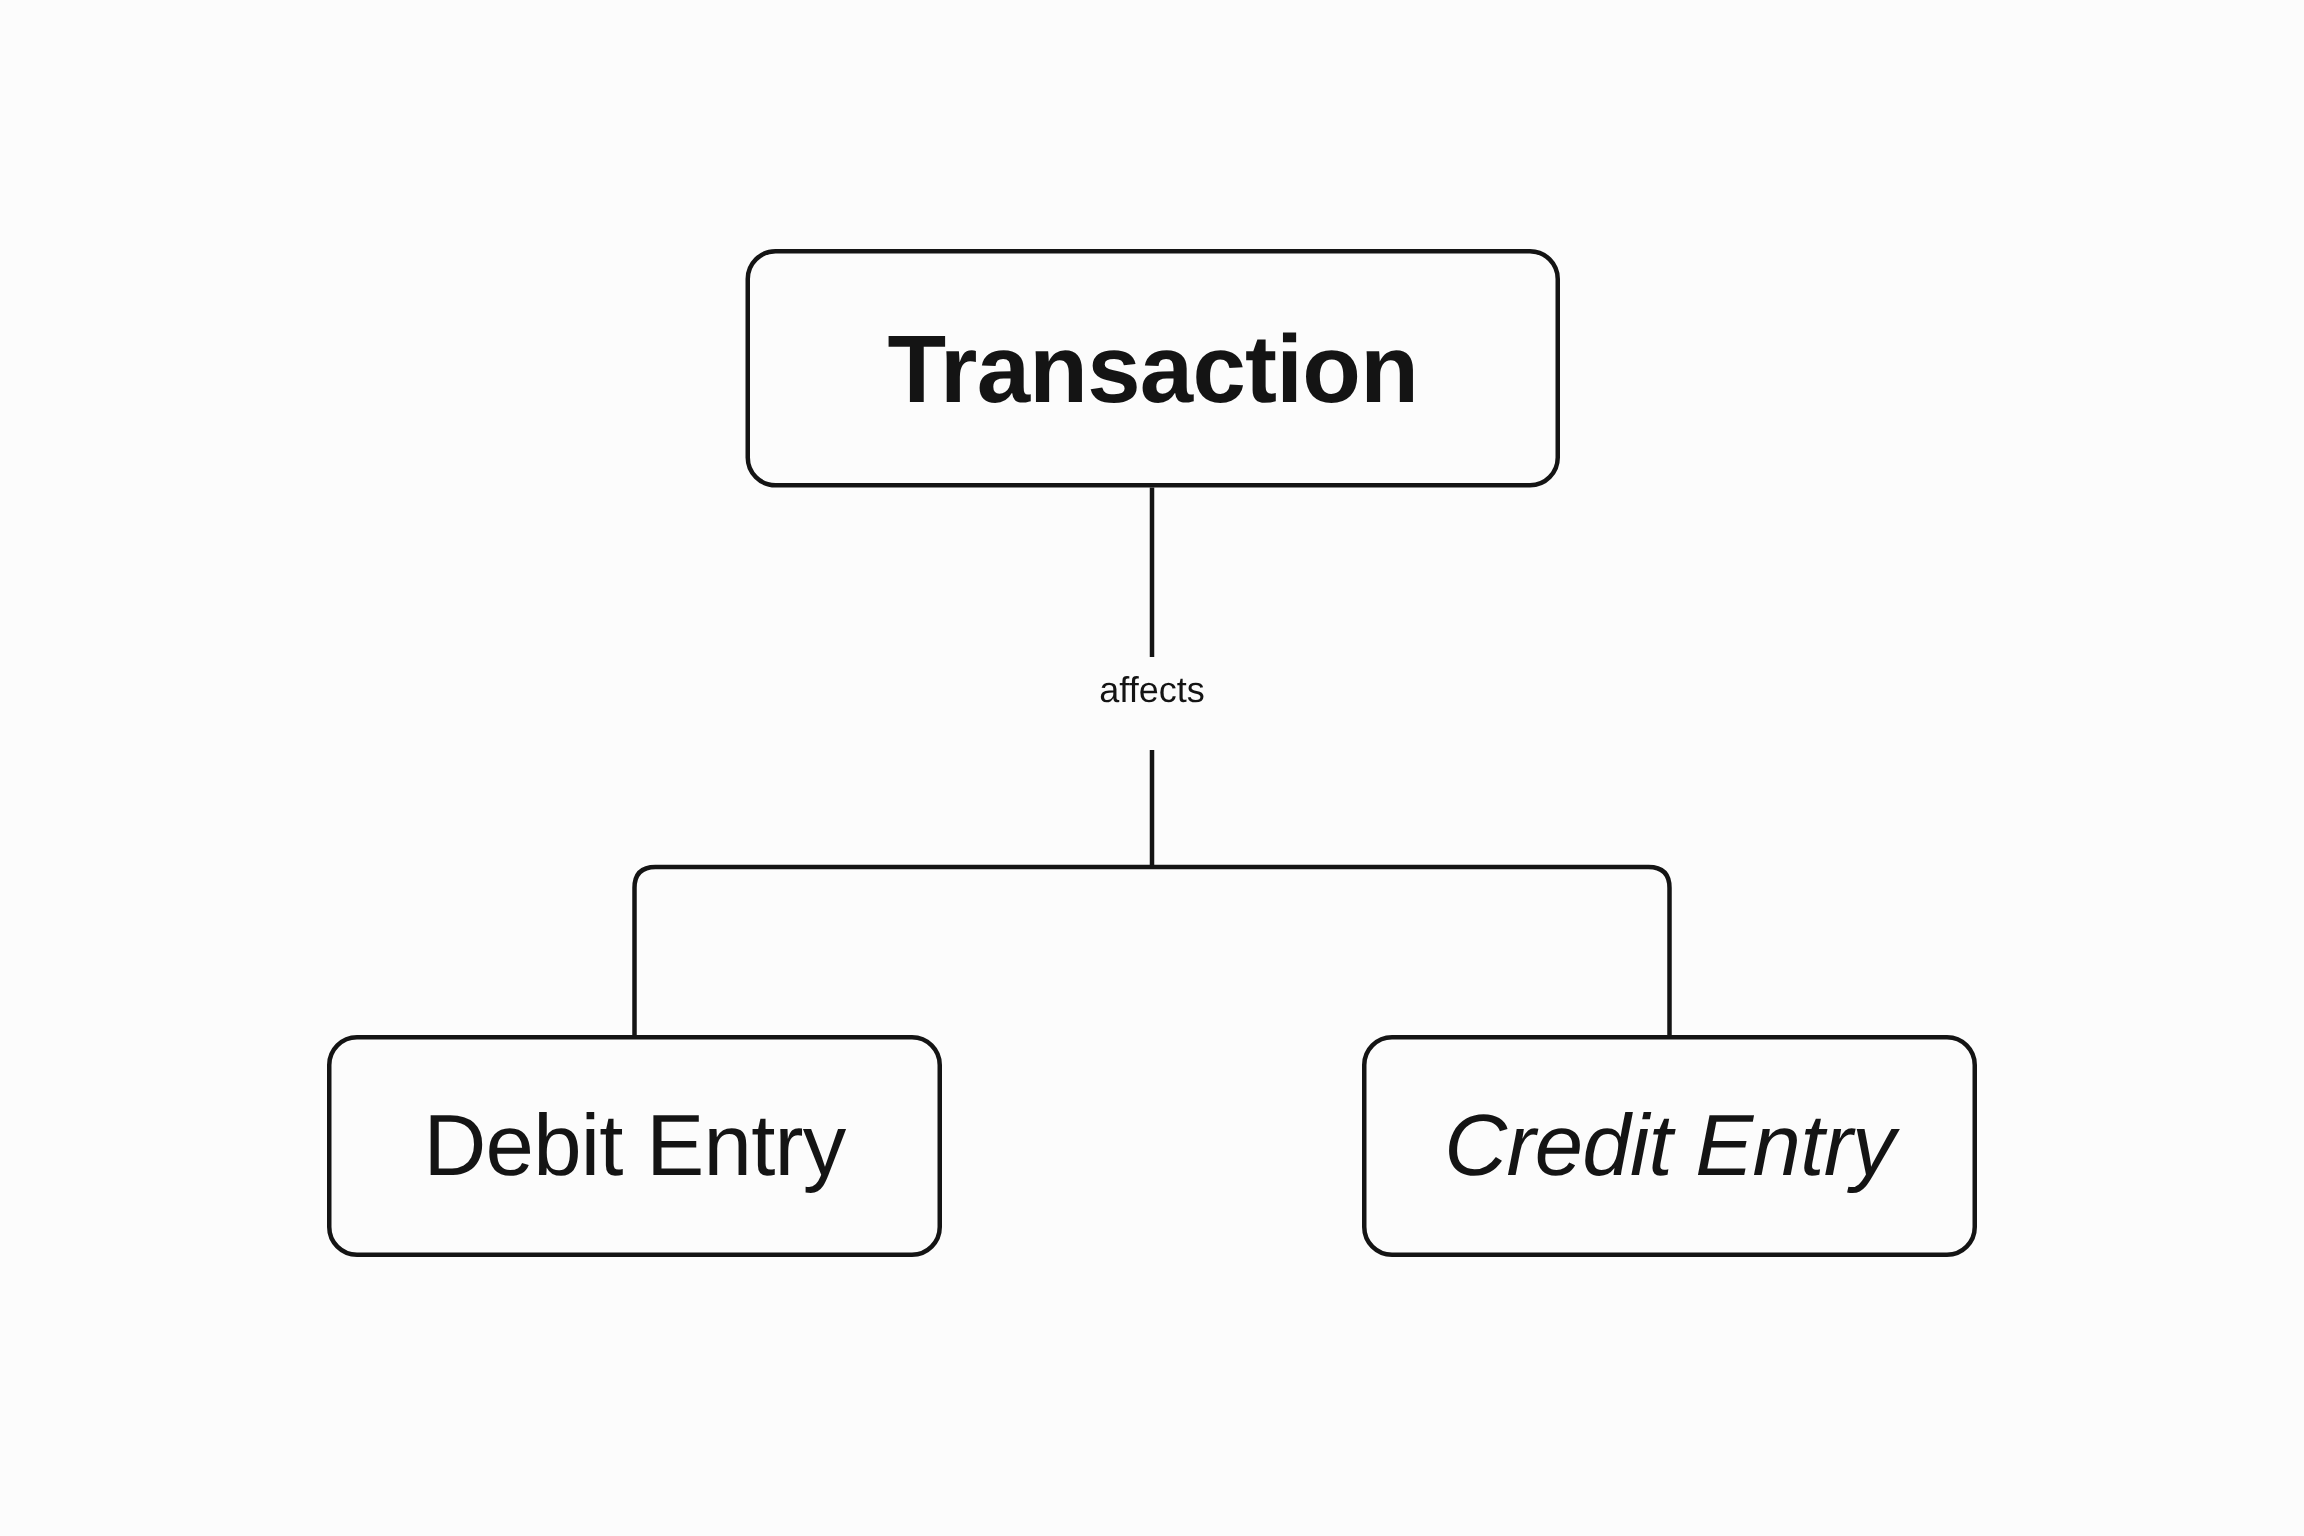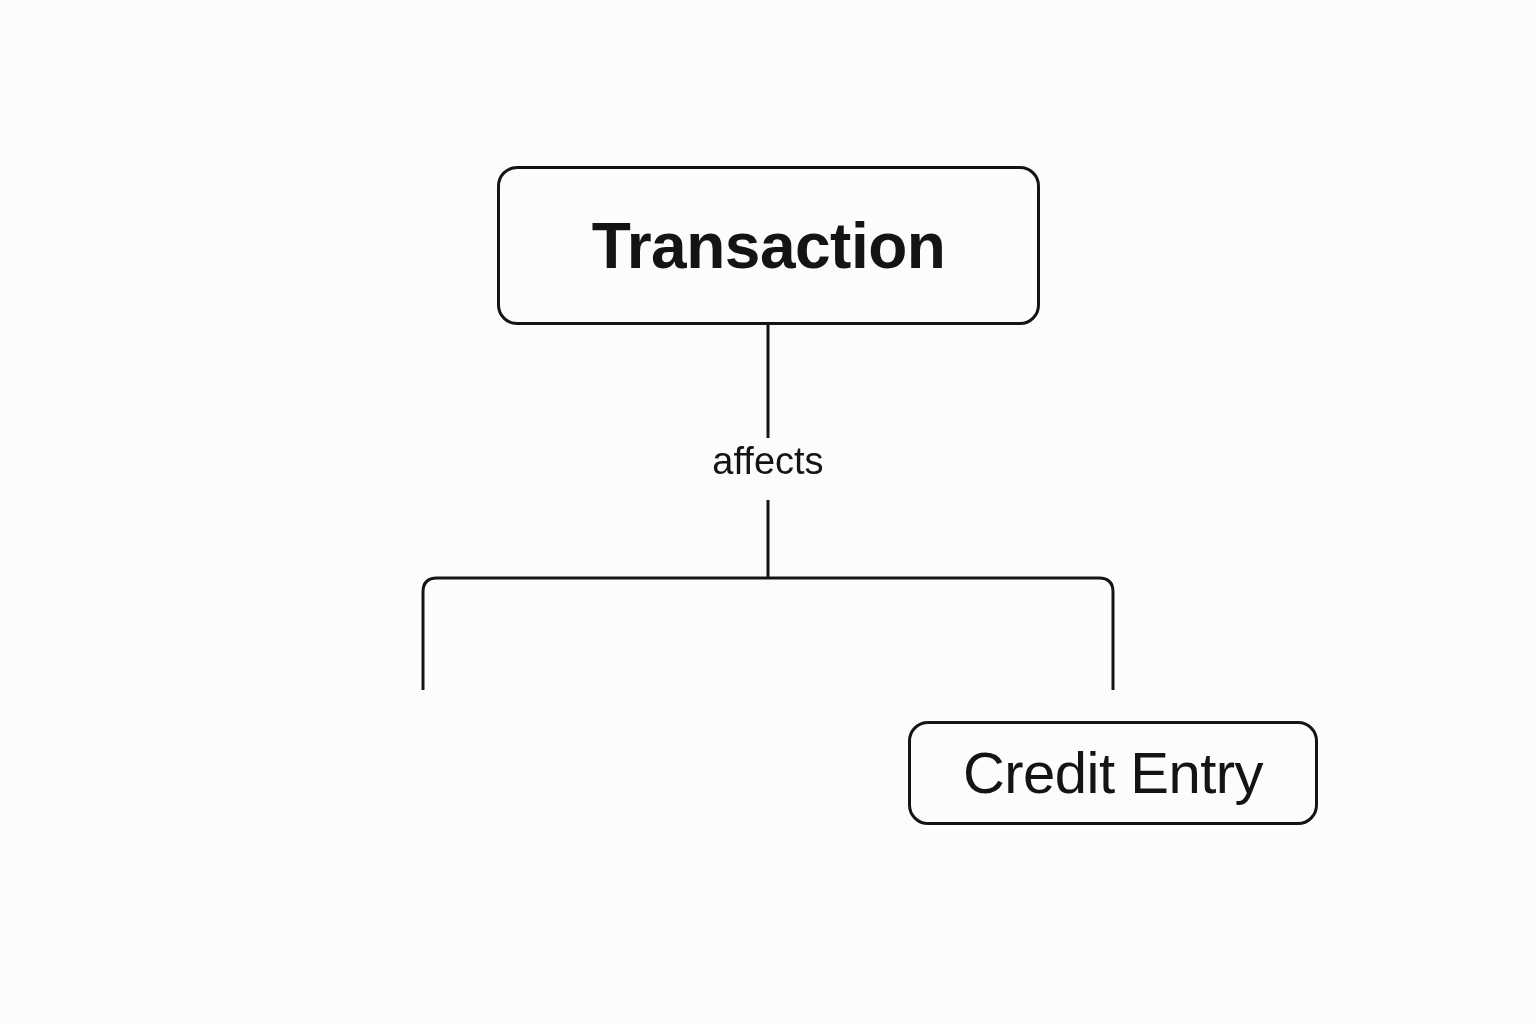--- a/index.html
+++ b/index.html
@@ -55,36 +55,37 @@
     font-weight: 700;
   }
   #node-debit-entry {
     left: 218px;
     top: 690px;
     width: 410px;
     height: 148px;
   }
   #node-credit-entry {
     left: 908px;
-    top: 721px;
+    top: 690px;
     width: 410px;
-    height: 104px;
+    height: 148px;
+    font-style: italic;
   }
   #node-debit-entry .node-label,
   #node-credit-entry .node-label {
     font-size: 58px;
     font-weight: 500;
   }
   .edge-label {
     position: absolute;
     transform: translate(-50%, -50%);
     background: #fcfcfc;
     padding: 4px 10px;
     color: #141414;
-    font-size: 38px;
+    font-size: 24px;
     font-weight: 500;
     line-height: 1;
     white-space: nowrap;
   }
   #edge-label-affects {
     left: 768px;
     top: 461px;
   }
 </style>
 </head>
@@ -98,20 +99,23 @@
       <path d="M 768 500 L 768 578"></path>
       <path d="M 768 578 L 437 578 Q 423 578 423 592 L 423 690"></path>
       <path d="M 768 578 L 1099 578 Q 1113 578 1113 592 L 1113 690"></path>
     </g>
   </svg>
 
   <div class="node" id="node-transaction">
     <span class="node-label">Transaction</span>
   </div>
 
+  <div class="node" id="node-debit-entry">
+    <span class="node-label">Debit Entry</span>
+  </div>
 
   <div class="node" id="node-credit-entry">
     <span class="node-label">Credit Entry</span>
   </div>
 
   <div class="edge-label" id="edge-label-affects">affects</div>
 
 </div>
 
 </body></html>

